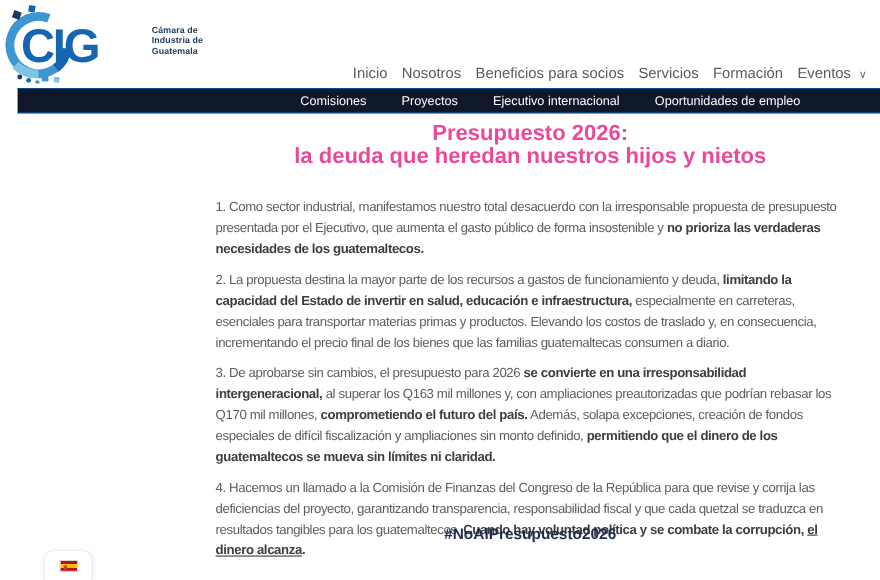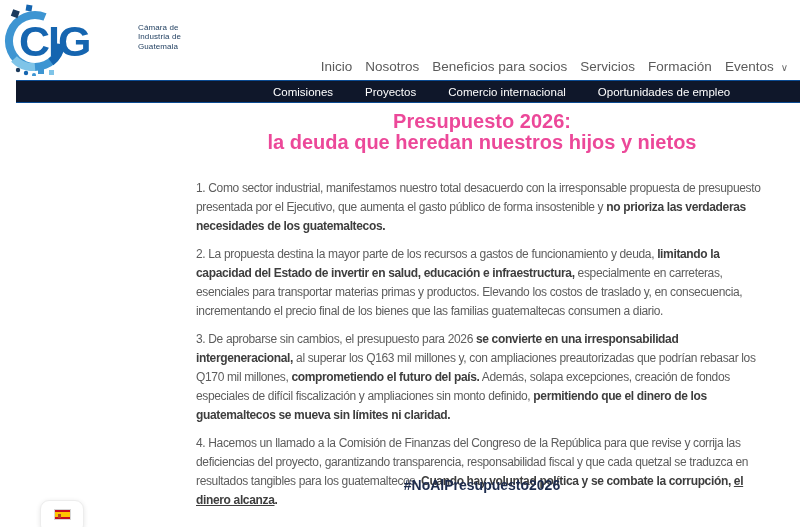--- a/index.html
+++ b/index.html
@@ -4,21 +4,21 @@
 <style>
   * { margin:0; padding:0; box-sizing:border-box; }
   html,body { width:800px; height:527px; overflow:hidden; background:#ffffff;
               font-family:"Liberation Sans", sans-serif; }
   .page { position:relative; width:800px; height:527px; background:#fff; }
 
   
   .header { position:relative; width:100%; height:80px; background:#fff; }
   .logo { position:absolute; left:2px; top:4px; display:flex; align-items:center; }
   .logo-tagline { margin-left:4px; margin-top:-6px; font-size:8px; line-height:9.5px;
-                  font-weight:400; color:#1b3a5c; letter-spacing:.1px; }
+                  font-weight:700; color:#1b3a5c; letter-spacing:.1px; }
   .top-nav { position:absolute; right:12px; top:44px; display:flex; gap:13px;
              align-items:center; font-size:13.5px; color:#5b5b5b;margin-top:15px; }
   .top-nav .nav-item { cursor:pointer; white-space:nowrap; }
   .chev { font-size:10px; color:#6b6b6b; margin-left:-6px; position:relative; top:1px; }
 
   
   .blue-bar { position:absolute; top:80px; left:16px; width:800px; height:23px;
               background:#0f172a; border-top:1px solid #0b4b92; border-bottom:1px solid #0b4b92;
               display:flex; align-items:center; padding-left:257px; gap:32px; }
   .blue-bar .bnav-item { color:#ffffff; font-size:11.5px; white-space:nowrap; cursor:pointer; }
@@ -86,21 +86,21 @@
       <span class="nav-item">Servicios</span>
       <span class="nav-item">Formación</span>
       <span class="nav-item">Eventos</span>
       <span class="chev">∨</span>
     </nav>
   </div>
 
   <div class="blue-bar">
     <span class="bnav-item">Comisiones</span>
     <span class="bnav-item">Proyectos</span>
-    <span class="bnav-item">Comercio internacional</span>
+    <span class="bnav-item">Ejecutivo internacional</span>
     <span class="bnav-item">Oportunidades de empleo</span>
   </div>
 
   <div class="content">
     <h1 class="title">
       <div>Presupuesto 2026:</div>
       <div>la deuda que heredan nuestros hijos y nietos</div>
     </h1>
     <div class="paragraphs">
       <p><span>1. Como sector industrial, manifestamos nuestro total desacuerdo con la irresponsable propuesta de presupuesto presentada por el Ejecutivo, que aumenta el gasto público de forma insostenible y </span><span class="b">no prioriza las verdaderas necesidades de los guatemaltecos.</span></p>

